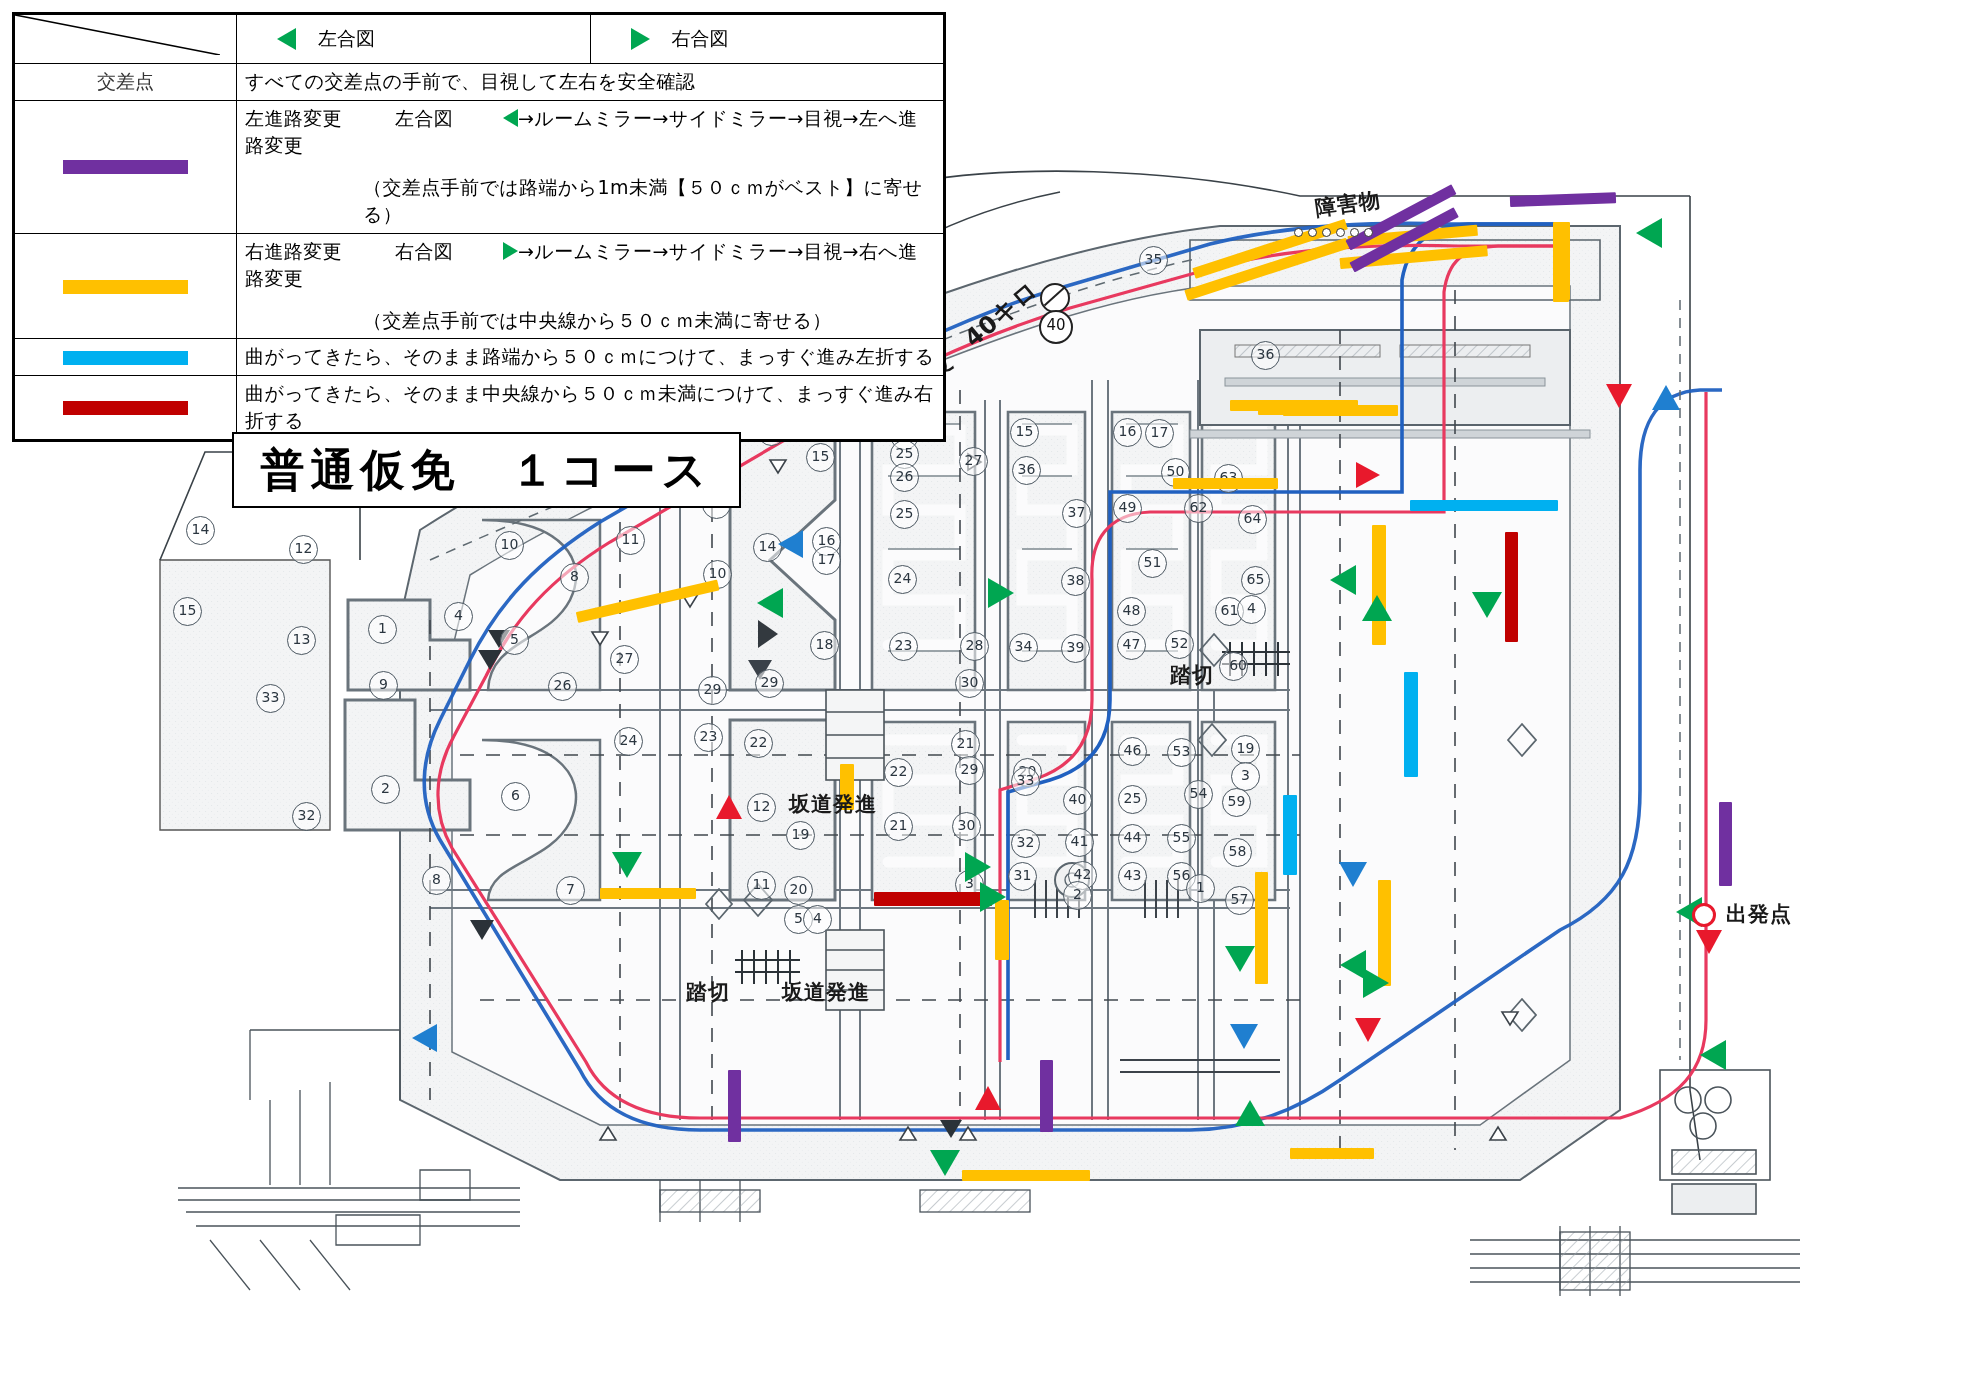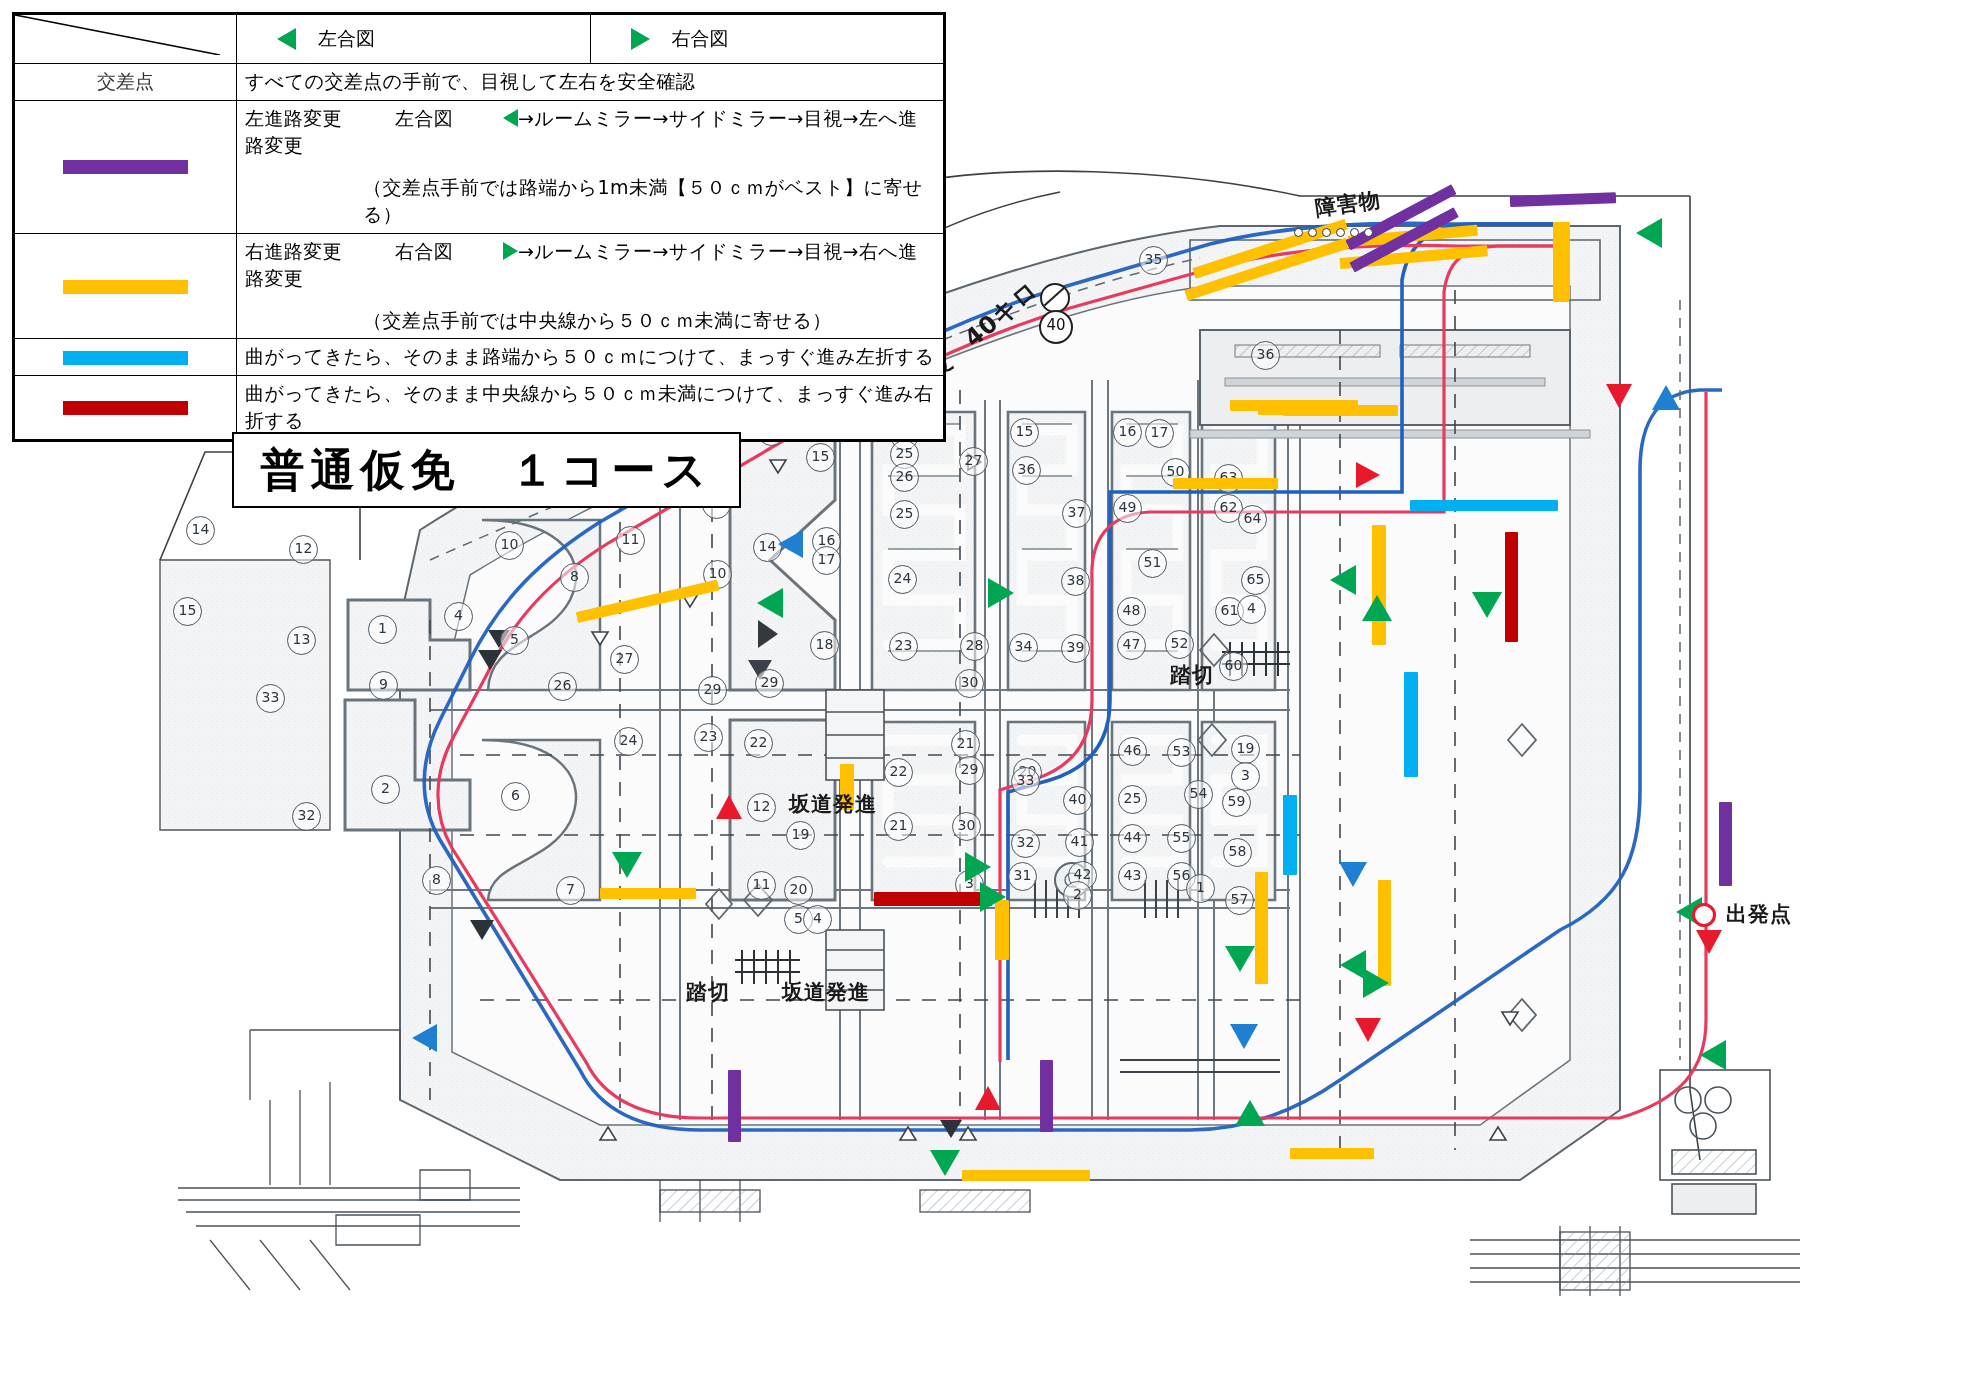--- a/index.html
+++ b/index.html
@@ -620,33 +620,33 @@
         <div class="numdot" style="left: 952px; top: 812px;">30</div>
         <div class="numdot" style="left: 955px; top: 870px;">3</div>
         <div class="numdot" style="left: 1010px; top: 418px;">15</div>
         <div class="numdot" style="left: 1012px; top: 456px;">36</div>
         <div class="numdot" style="left: 1062px; top: 499px;">37</div>
         <div class="numdot" style="left: 1113px; top: 418px;">16</div>
         <div class="numdot" style="left: 1145px; top: 419px;">17</div>
         <div class="numdot" style="left: 1113px; top: 494px;">49</div>
         <div class="numdot" style="left: 1161px; top: 458px;">50</div>
         <div class="numdot" style="left: 1214px; top: 464px;">63</div>
-        <div class="numdot" style="left: 1214px; top: 494px;">62</div>
+        <div class="numdot" style="left: 1184px; top: 494px;">62</div>
         <div class="numdot" style="left: 1238px; top: 505px;">64</div>
         <div class="numdot" style="left: 1061px; top: 567px;">38</div>
         <div class="numdot" style="left: 1138px; top: 549px;">51</div>
         <div class="numdot" style="left: 1241px; top: 566px;">65</div>
         <div class="numdot" style="left: 1117px; top: 597px;">48</div>
         <div class="numdot" style="left: 1215px; top: 597px;">61</div>
         <div class="numdot" style="left: 1237px; top: 595px;">4</div>
         <div class="numdot" style="left: 1009px; top: 633px;">34</div>
         <div class="numdot" style="left: 1061px; top: 634px;">39</div>
         <div class="numdot" style="left: 1117px; top: 631px;">47</div>
         <div class="numdot" style="left: 1165px; top: 630px;">52</div>
-        <div class="numdot" style="left: 1219px; top: 652px;">60</div>
+        <div class="numdot" style="left: 1219px; top: 652px; text-align: right;">60</div>
         <div class="numdot" style="left: 1013px; top: 758px;">20</div>
         <div class="numdot" style="left: 1063px; top: 786px;">40</div>
         <div class="numdot" style="left: 1011px; top: 767px;">33</div>
         <div class="numdot" style="left: 1118px; top: 737px;">46</div>
         <div class="numdot" style="left: 1167px; top: 738px;">53</div>
         <div class="numdot" style="left: 1231px; top: 735px;">19</div>
         <div class="numdot" style="left: 1118px; top: 785px;">25</div>
         <div class="numdot" style="left: 1167px; top: 780px; margin-left: 17px;">54</div>
         <div class="numdot" style="left: 1231px; top: 762px;">3</div>
         <div class="numdot" style="left: 1222px; top: 788px;">59</div>

